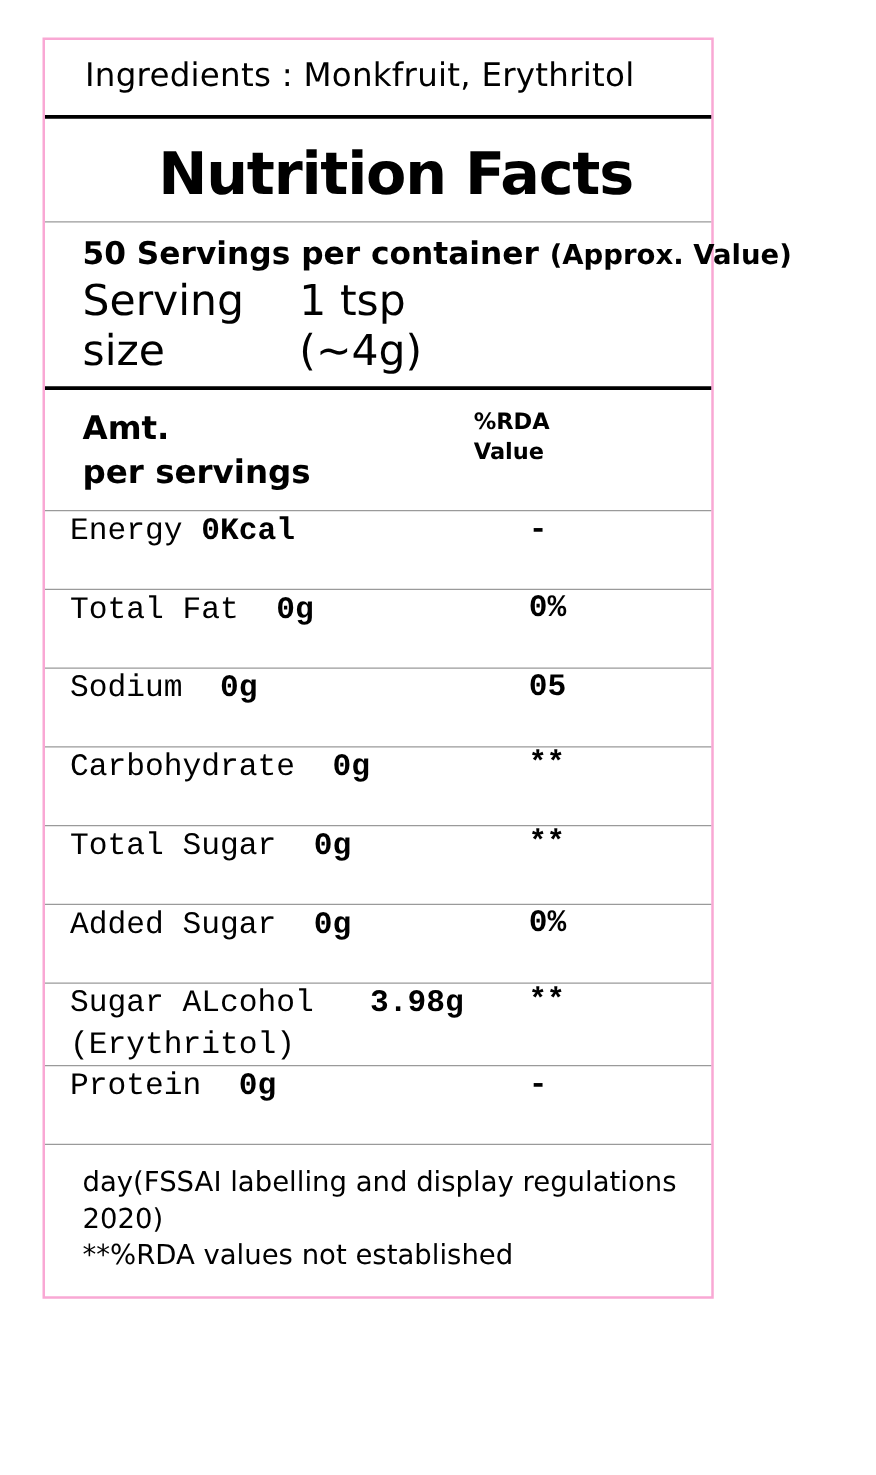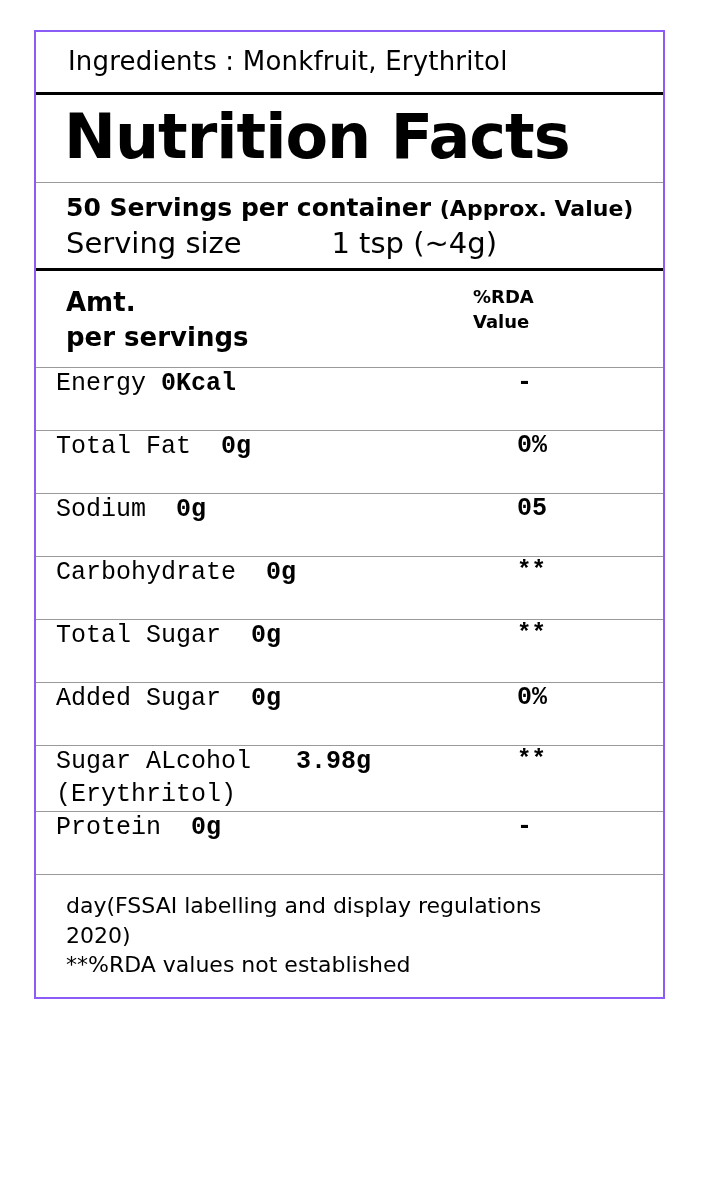--- a/index.html
+++ b/index.html
@@ -12,48 +12,49 @@
     height: 1180px;
     font-family: "DejaVu Sans", "Liberation Sans", sans-serif;
     color: #000000;
     -webkit-font-smoothing: antialiased;
   }
 
   .label-panel {
     position: absolute;
     left: 34px;
     top: 30px;
-    width: 631px;
+    width: 537px;
     box-sizing: border-box;
-    border: 2px solid #8b5cf6;
+    border: 2px solid #f9a8d4;
     background: #ffffff;
   }
 
   .rule-thick {
     border-bottom: 3px solid #000000;
   }
   .rule-thin {
     border-bottom: 1px solid #9a9a9a;
   }
 
   
   .ingredients {
     padding: 14px 0 16px 32px;
     font-size: 26px;
     letter-spacing: .2px;
     white-space: nowrap;
   }
 
   
   .title {
-    padding: 6px 0 10px 28px;
-    font-size: 62px;
+    padding: 18px 0 10px 28px;
+    font-size: 47px;
     font-weight: bold;
     letter-spacing: -1px;
     line-height: 1.15;
+    text-align: center;
   }
 
   
   .servings {
     padding: 10px 0 8px 30px;
   }
   .servings-line1 {
     font-size: 25px;
     font-weight: bold;
     white-space: nowrap;
@@ -62,21 +63,21 @@
     font-size: 22px;
     font-weight: bold;
     letter-spacing: 0;
   }
   .servings-line2 {
     display: flex;
     justify-content: space-between;
     align-items: baseline;
     padding-right: 166px;
     margin-top: 4px;
-    font-size: 29px;
+    font-size: 34px;
   }
 
   
   .col-head {
     display: flex;
     justify-content: space-between;
     padding: 14px 0 12px 30px;
   }
   .col-head-left {
     font-size: 26px;

